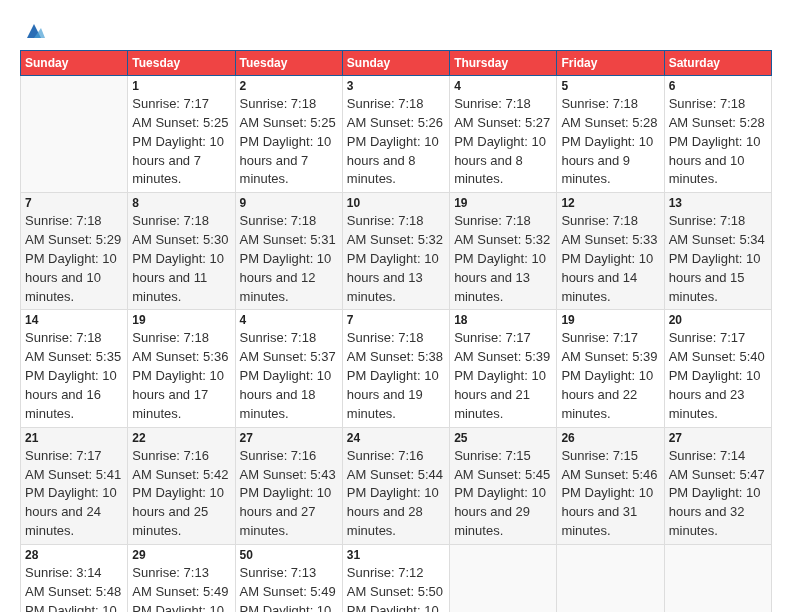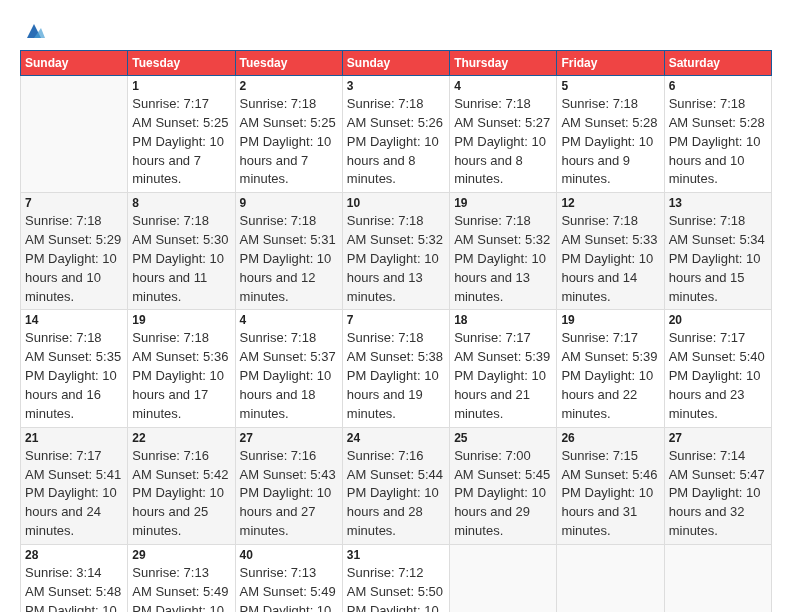--- a/index.html
+++ b/index.html
@@ -311,21 +311,21 @@
           </td>
           <td class="row-shade">
             <span class="day-number">24</span>
             <div class="day-info">Sunrise: 7:16 AM
 Sunset: 5:44 PM
 Daylight: 10 hours
 and 28 minutes.</div>
           </td>
           <td class="row-shade">
             <span class="day-number">25</span>
-            <div class="day-info">Sunrise: 7:00 AM
+            <div class="day-info">Sunrise: 7:15 AM
 Sunset: 5:45 PM
 Daylight: 10 hours
 and 29 minutes.</div>
           </td>
           <td class="row-shade">
             <span class="day-number">26</span>
             <div class="day-info">Sunrise: 7:15 AM
 Sunset: 5:46 PM
 Daylight: 10 hours
 and 31 minutes.</div>
@@ -347,21 +347,21 @@
 and 33 minutes.</div>
           </td>
           <td>
             <span class="day-number">29</span>
             <div class="day-info">Sunrise: 7:13 AM
 Sunset: 5:49 PM
 Daylight: 10 hours
 and 35 minutes.</div>
           </td>
           <td>
-            <span class="day-number">40</span>
+            <span class="day-number">50</span>
             <div class="day-info">Sunrise: 7:13 AM
 Sunset: 5:49 PM
 Daylight: 10 hours
 and 36 minutes.</div>
           </td>
           <td>
             <span class="day-number">31</span>
             <div class="day-info">Sunrise: 7:12 AM
 Sunset: 5:50 PM
 Daylight: 10 hours

